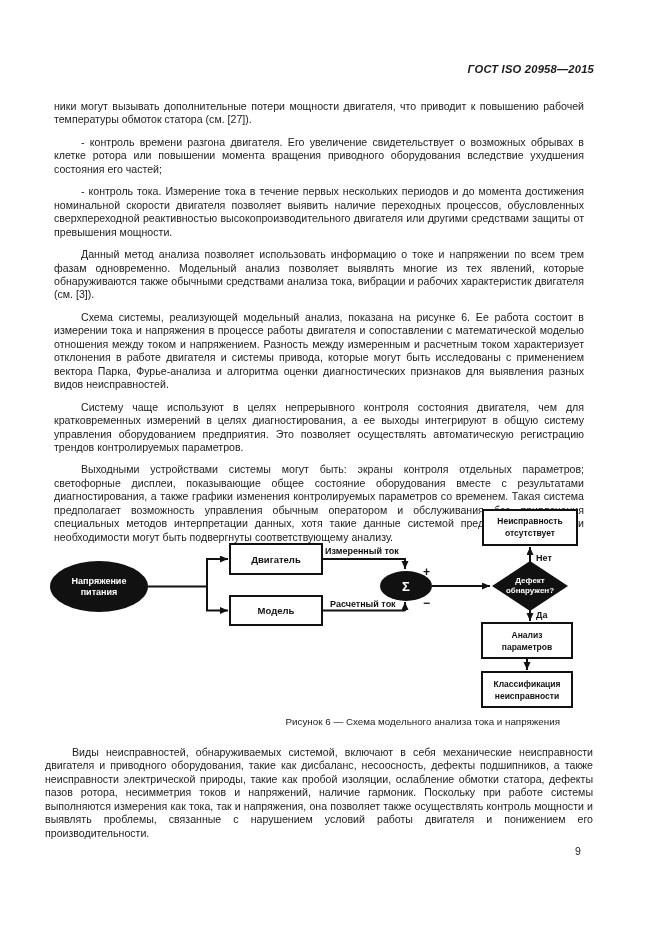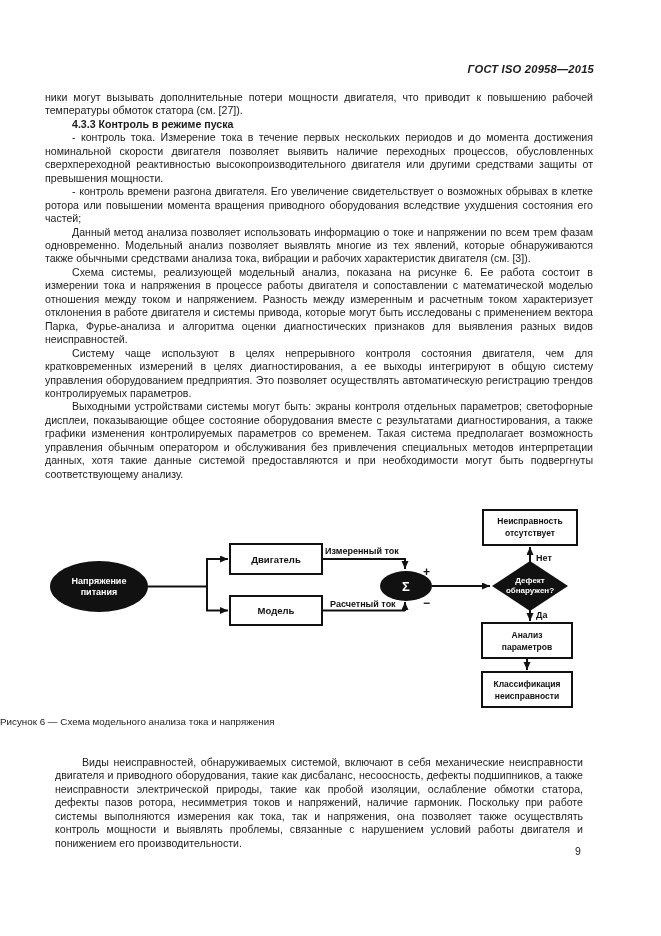--- a/index.html
+++ b/index.html
@@ -10,48 +10,47 @@
   }
   .page{position:absolute;inset:0;}
   .doc-header{
     position:absolute;top:63px;right:67px;
     font-size:11.2px;font-weight:bold;letter-spacing:.2px;font-style:italic;
   }
   .content{
     position:absolute;left:45px;top:91px;width:548px;
     font-size:10.6px;line-height:13.45px;text-align:justify;
   }
-  .content p{margin:0;text-indent:27px;}
+  .content p{margin:9px;text-indent:27px;}
   .content p.noindent{text-indent:0;}
   .content p.bold{font-weight:bold;text-align:left;}
   .figure{position:absolute;left:0;top:508px;}
   .figure text{font-family:"Liberation Sans","DejaVu Sans",sans-serif;font-weight:bold;}
   .fig-caption{
-    position:absolute;left:0;top:716px;width:560px;text-align:left;
+    position:absolute;left:0;top:716px;width:560px;text-align:right;
     font-size:9.8px;color:#222;
   }
   .content2{
     position:absolute;left:45px;top:746px;width:548px;
     font-size:10.6px;line-height:13.45px;text-align:justify;
   }
-  .content2 p{margin:10px;text-indent:27px;}
+  .content2 p{margin:0;text-indent:27px;}
   .page-num{position:absolute;left:575px;top:845px;font-size:10.5px;}
 </style>
 </head>
 <body>
 
 <div class="page">
 
   <div class="doc-header">ГОСТ ISO 20958—2015</div>
 
   <div class="content">
     <p class="noindent">ники могут вызывать дополнительные потери мощности двигателя, что приводит к повышению рабочей температуры обмоток статора (см. [27]).</p>
-    <p class="bold">4.3.3  Контроль в режиме пуска</p>
+    <p>- контроль времени разгона двигателя. Его увеличение свидетельствует о возможных обрывах в клетке ротора или повышении момента вращения приводного оборудования вследствие ухудшения состояния его частей;</p>
     <p>- контроль тока. Измерение тока в течение первых нескольких периодов и до момента достижения номинальной скорости двигателя позволяет выявить наличие переходных процессов, обусловленных сверхпереходной реактивностью высокопроизводительного двигателя или другими средствами защиты от превышения мощности.</p>
-    <p>- контроль времени разгона двигателя. Его увеличение свидетельствует о возможных обрывах в клетке ротора или повышении момента вращения приводного оборудования вследствие ухудшения состояния его частей;</p>
     <p>Данный метод анализа позволяет использовать информацию о токе и напряжении по всем трем фазам одновременно. Модельный анализ позволяет выявлять многие из тех явлений, которые обнаруживаются также обычными средствами анализа тока, вибрации и рабочих характеристик двигателя (см. [3]).</p>
     <p>Схема системы, реализующей модельный анализ, показана на рисунке 6. Ее работа состоит в измерении тока и напряжения в процессе работы двигателя и сопоставлении с математической моделью отношения между током и напряжением. Разность между измеренным и расчетным током характеризует отклонения в работе двигателя и системы привода, которые могут быть исследованы с применением вектора Парка, Фурье-анализа и алгоритма оценки диагностических признаков для выявления разных видов неисправностей.</p>
     <p>Систему чаще используют в целях непрерывного контроля состояния двигателя, чем для кратковременных измерений в целях диагностирования, а ее выходы интегрируют в общую систему управления оборудованием предприятия. Это позволяет осуществлять автоматическую регистрацию трендов контролируемых параметров.</p>
     <p>Выходными устройствами системы могут быть: экраны контроля отдельных параметров; светофорные дисплеи, показывающие общее состояние оборудования вместе с результатами диагностирования, а также графики изменения контролируемых параметров со временем. Такая система предполагает возможность управления обычным оператором и обслуживания без привлечения специальных методов интерпретации данных, хотя такие данные системой предоставляются и при необходимости могут быть подвергнуты соответствующему анализу.</p>
   </div>
 
   <svg class="figure" width="661" height="205" viewBox="0 0 661 205">
     <defs>
       <marker id="ah" markerWidth="9" markerHeight="8" refX="8" refY="3.5" orient="auto" markerUnits="userSpaceOnUse">
         <path d="M0,0 L8,3.5 L0,7 z" fill="#111"></path>

